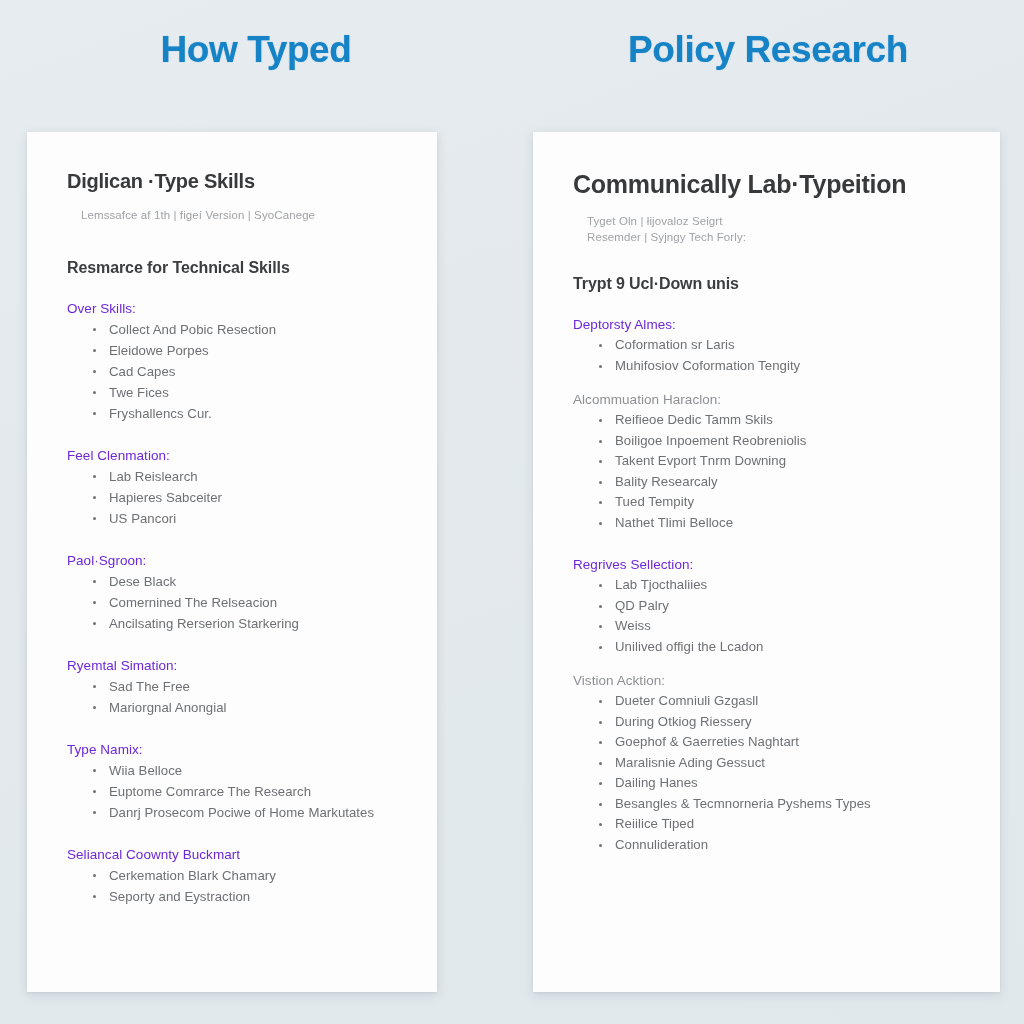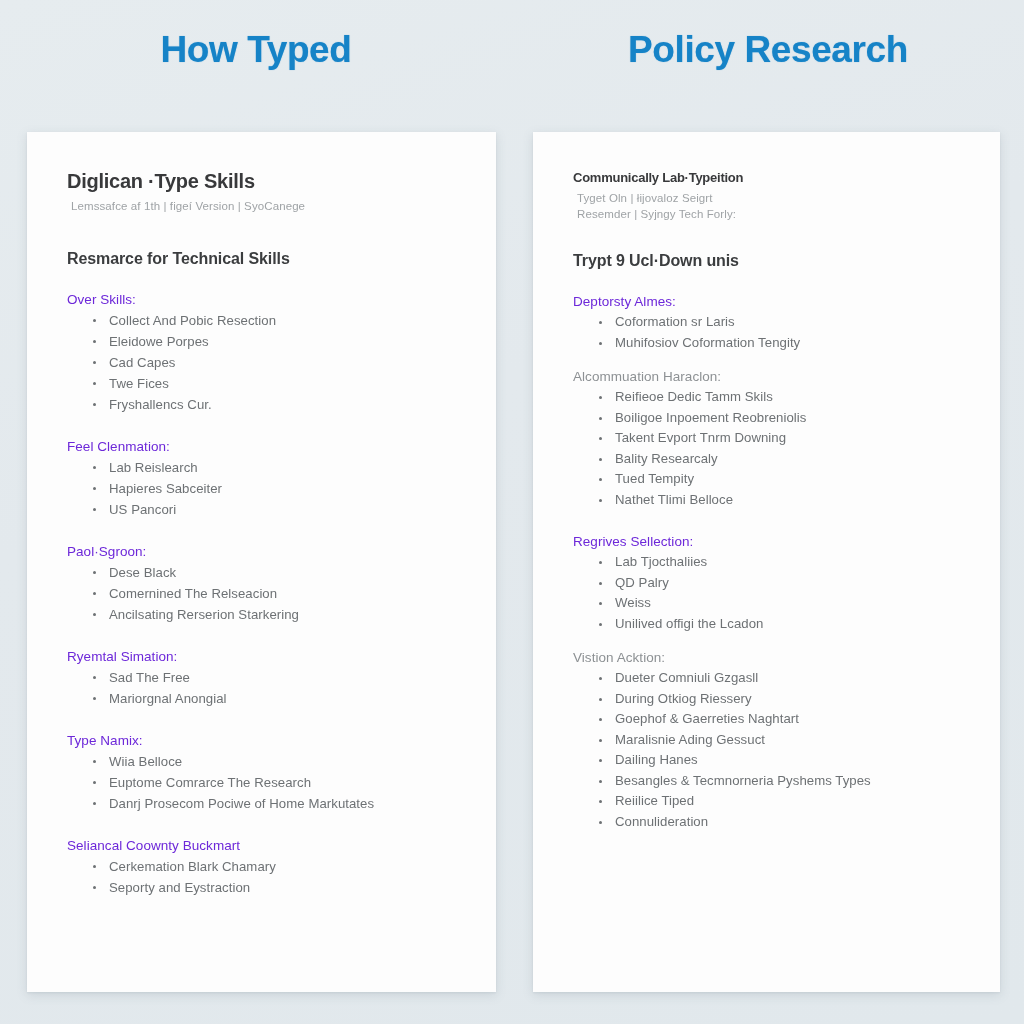--- a/index.html
+++ b/index.html
@@ -52,44 +52,44 @@
   .card {
     position: absolute;
     top: 132px;
     height: 860px;
     background: #fdfdfd;
     box-shadow: 0 3px 10px rgba(100,115,125,0.18),
                 0 1px 2px rgba(100,115,125,0.10);
     overflow: hidden;
     box-sizing: border-box;
   }
-  .card.left  { left: 27px;  width: 469px; }
+  .card.left  { left: 27px;  width: 410px; }
   .card.right { left: 533px; width: 467px; }
 
   .card-inner {
     padding: 38px 40px 0 40px;
   }
 
   
   .doc-title {
     font-size: 20px;
     font-weight: bold;
     color: #38393b;
     letter-spacing: -0.25px;
     margin: 0 0 5px 0;
     filter: blur(0.22px);
     white-space: nowrap;
   }
-  .card.right .doc-title { font-size: 13px; }
+  .card.right .doc-title { font-size: 25px; }
 
   .doc-meta {
     font-size: 11.5px;
     color: #9fa3a6;
     line-height: 16px;
-    margin: 4px;
+    margin: 14px;
     filter: blur(0.5px);
     letter-spacing: .1px;
   }
 
   
   .section-title {
     font-size: 16px;
     font-weight: bold;
     color: #3b3d3f;
     margin: 36px 0 0 0;

